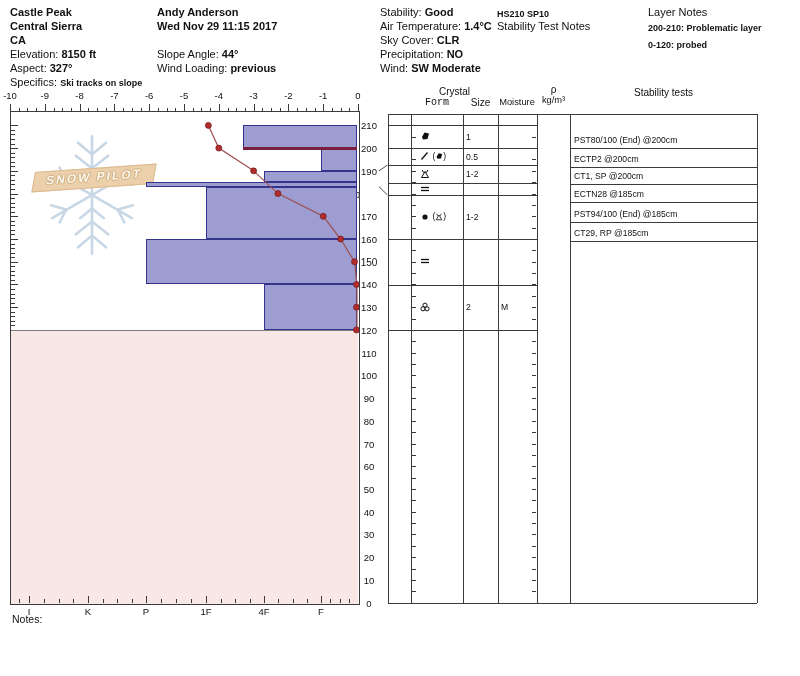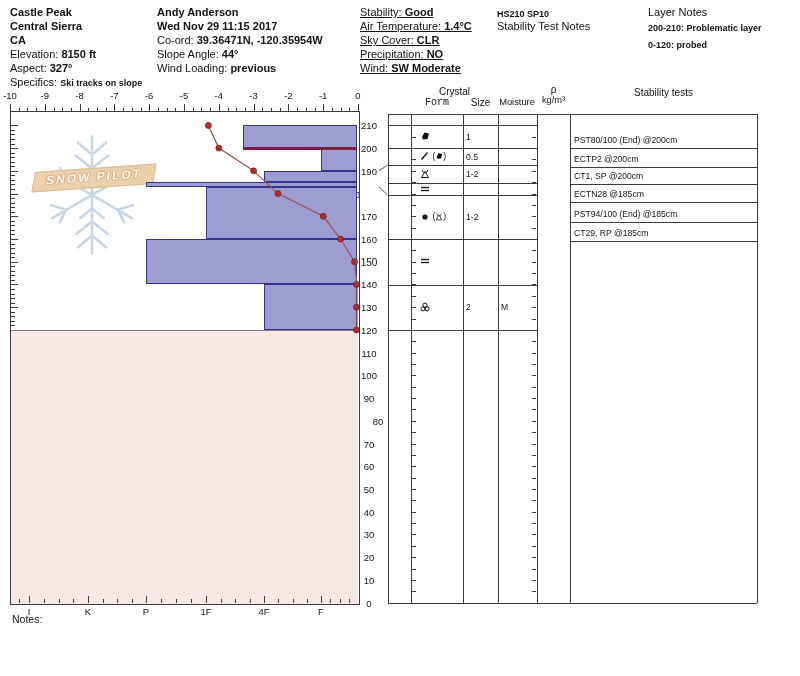--- a/index.html
+++ b/index.html
@@ -2,21 +2,21 @@
 <html><head>
 <meta charset="utf-8">
 <style>
   html,body{margin:0;padding:0;background:#fff;}
   .page{position:relative;width:800px;height:676px;background:#fff;overflow:hidden;
         font-family:"Liberation Sans", sans-serif;color:#111;}
   .abs{position:absolute;}
   .hrow{position:absolute;height:14px;line-height:14px;font-size:11px;white-space:pre;}
   .b{font-weight:bold;}
   .sm{font-size:9px;font-weight:bold;}
-  .hcol1{left:10px;} .hcol2{left:157px;} .hcol3{left:360px;text-decoration:underline;} .hcol4{left:497px;} .hcol5{left:648px;}
+  .hcol1{left:10px;} .hcol2{left:157px;} .hcol3{left:380px;} .hcol4{left:497px;} .hcol5{left:648px;}
   .chart-border{left:10px;top:111px;width:348px;height:492px;border:1px solid #3a3a3a;z-index:7;pointer-events:none;}
   .pink-region{left:11px;background:#f9e7e5;border-top:1px solid #7d7d7d;z-index:2;}
   .banner{left:33px;top:168px;width:120px;height:18px;background:#ecd0ab;border:1px solid #ddbc92;
           transform:rotate(-4deg) skewX(-14deg);z-index:2;text-align:center;line-height:17px;
           font-size:12px;font-weight:bold;letter-spacing:2px;color:#fdf8ee;
           text-shadow:1px 0 #cfae82,-1px 0 #cfae82,0 1px #cfae82,0 -1px #cfae82;}
   .flake{left:38px;top:133px;z-index:1;}
   .tbl-head{position:absolute;font-size:10px;text-align:center;}
   .stab-row{position:absolute;font-size:8.6px;line-height:10px;padding-left:3px;overflow:hidden;white-space:nowrap;}
   .sym{display:inline-block;vertical-align:middle;}
@@ -30,21 +30,20 @@
 
   <div class="hrow hcol1 b" style="top:5px">Castle Peak</div>
   <div class="hrow hcol1 b" style="top:19px">Central Sierra</div>
   <div class="hrow hcol1 b" style="top:33px">CA</div>
   <div class="hrow hcol1" style="top:47px"><span>Elevation: </span><span class="b">8150 ft</span></div>
   <div class="hrow hcol1" style="top:61px"><span>Aspect: </span><span class="b">327°</span></div>
   <div class="hrow hcol1" style="top:75px"><span>Specifics: </span><span class="sm">Ski tracks on slope</span></div>
 
   <div class="hrow hcol2 b" style="top:5px">Andy Anderson</div>
   <div class="hrow hcol2 b" style="top:19px">Wed Nov 29 11:15 2017</div>
-  <div class="hrow hcol2" style="top:33px"><span>Co-ord: </span><span class="b">39.36471N, -120.35954W</span></div>
   <div class="hrow hcol2" style="top:47px"><span>Slope Angle: </span><span class="b">44°</span></div>
   <div class="hrow hcol2" style="top:61px"><span>Wind Loading: </span><span class="b">previous</span></div>
 
   <div class="hrow hcol3" style="top:5px"><span>Stability: </span><span class="b">Good</span></div>
   <div class="hrow hcol3" style="top:19px"><span>Air Temperature: </span><span class="b">1.4°C</span></div>
   <div class="hrow hcol3" style="top:33px"><span>Sky Cover: </span><span class="b">CLR</span></div>
   <div class="hrow hcol3" style="top:47px"><span>Precipitation: </span><span class="b">NO</span></div>
   <div class="hrow hcol3" style="top:61px"><span>Wind: </span><span class="b">SW Moderate</span></div>
 
   <div class="hrow hcol4 sm" style="top:7px">HS210 SP10</div>
@@ -351,21 +350,21 @@
       <div class="abs" style="left: 342px; top: 188.568px; width: 20px; text-align: center; font-size: 9.5px;">180</div>
       <div class="abs" style="left: 359px; top: 211.292px; width: 20px; text-align: center; font-size: 9.5px;">170</div>
       <div class="abs" style="left: 359px; top: 234.016px; width: 20px; text-align: center; font-size: 9.5px;">160</div>
       <div class="abs" style="left: 359px; top: 256.74px; width: 20px; text-align: center; font-size: 10px;">150</div>
       <div class="abs" style="left: 359px; top: 279.464px; width: 20px; text-align: center; font-size: 9.5px;">140</div>
       <div class="abs" style="left: 359px; top: 302.188px; width: 20px; text-align: center; font-size: 9.5px;">130</div>
       <div class="abs" style="left: 359px; top: 324.912px; width: 20px; text-align: center; font-size: 9.5px;">120</div>
       <div class="abs" style="left: 359px; top: 347.636px; width: 20px; text-align: center; font-size: 9.5px;">110</div>
       <div class="abs" style="left: 359px; top: 370.36px; width: 20px; text-align: center; font-size: 9.5px;">100</div>
       <div class="abs" style="left: 359px; top: 393.084px; width: 20px; text-align: center; font-size: 9.5px;">90</div>
-      <div class="abs" style="left: 368px; top: 415.808px; width: 20px; text-align: center; font-size: 9.5px;">80</div>
+      <div class="abs" style="left: 359px; top: 415.808px; width: 20px; text-align: center; font-size: 9.5px;">80</div>
       <div class="abs" style="left: 359px; top: 438.532px; width: 20px; text-align: center; font-size: 9.5px;">70</div>
       <div class="abs" style="left: 359px; top: 461.256px; width: 20px; text-align: center; font-size: 9.5px;">60</div>
       <div class="abs" style="left: 359px; top: 483.98px; width: 20px; text-align: center; font-size: 9.5px;">50</div>
       <div class="abs" style="left: 359px; top: 506.704px; width: 20px; text-align: center; font-size: 9.5px;">40</div>
       <div class="abs" style="left: 359px; top: 529.428px; width: 20px; text-align: center; font-size: 9.5px;">30</div>
       <div class="abs" style="left: 359px; top: 552.152px; width: 20px; text-align: center; font-size: 9.5px;">20</div>
       <div class="abs" style="left: 359px; top: 574.876px; width: 20px; text-align: center; font-size: 9.5px;">10</div>
       <div class="abs" style="left: 359px; top: 597.6px; width: 20px; text-align: center; font-size: 9.5px;">0</div>
       <div class="abs" style="left: 243px; top: 125.396px; width: 114px; height: 22.724px; background: rgb(157, 157, 210); border: 1px solid rgb(52, 52, 140); box-sizing: border-box; z-index: 3;"></div>
       <div class="abs" style="left: 321px; top: 148.12px; width: 36px; height: 22.724px; background: rgb(157, 157, 210); border: 1px solid rgb(52, 52, 140); box-sizing: border-box; z-index: 3;"></div>

